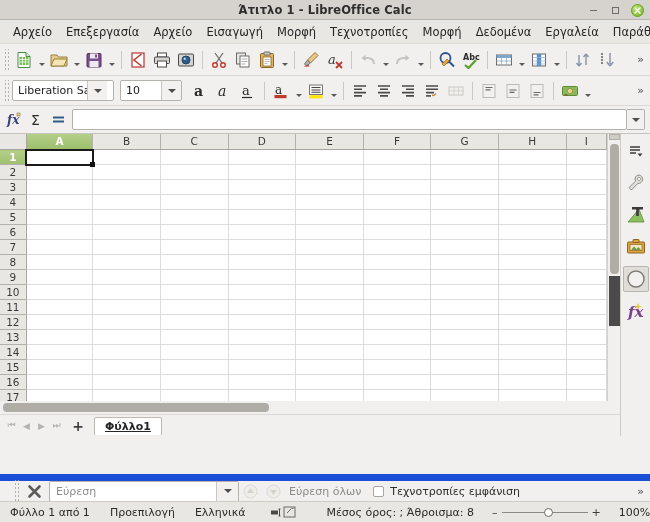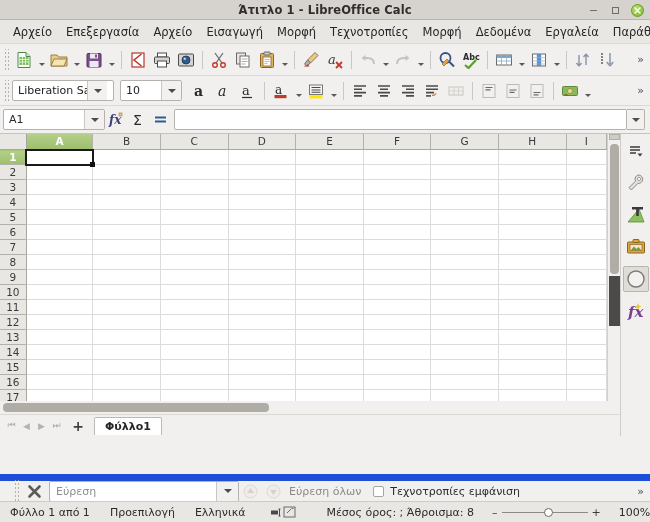--- a/index.html
+++ b/index.html
@@ -119,21 +119,21 @@
 
   
   .tabbar { height: 22px; flex: 0 0 22px; background: #f1f0ef; display: flex; align-items: center;
      padding-left: 4px; border-top: 1px solid #dcd9d5; }
   .navbtn { width: 15px; height: 18px; display: flex; align-items: center; justify-content: center; color: #6a6a6a; font-size: 9px; }
   .navbtn.dim { color: #b6b2ad; }
   .addsheet { width: 20px; height: 18px; display: flex; align-items: center; justify-content: center;
      font-size: 14px; font-weight: bold; color: #3f3f3f; margin-left: 4px; }
   .sheettab { height: 18px; padding: 0 10px; background: #fff; border: 1px solid #bdb9b4; border-bottom: none;
      display: flex; align-items: center; font-size: 11px; font-weight: bold; color: #262626; margin-left: 6px;
-     border-radius: 2px 2px 0 0; }
+     border-radius: 2px 2px 0 0; text-decoration: underline; }
 
   
   .findbar { height: 27px; flex: 0 0 27px; background: #f1f0ef; display: flex; align-items: center;
      border-top: 7px solid #1d4ed8; padding-left: 13px; margin-top: 38px; }
   .findclose { width: 24px; height: 24px; display: flex; align-items: center; justify-content: center; }
   .findbox { width: 190px; height: 21px; border: 1px solid #b5b1ac; background: #fff; display: flex;
      align-items: center; border-radius: 2px; margin-left: 3px; }
   .findbox .txt { flex: 1; padding: 0 6px; font-size: 11px; color: #8d8d8d; }
   .findbox .arrow { width: 22px; height: 19px; border-left: 1px solid #c9c5c0; background: #f3f1ef;
      display: flex; align-items: center; justify-content: center; }
@@ -463,24 +463,20 @@
         <circle cx="9" cy="9" r="2.6" fill="#e5d98a" stroke="#9a8a3a" stroke-width=".8"></circle>
         <path d="M3.5 12.5c2 0 3 1 3 1" fill="none" stroke="#7a5a20" stroke-width="1.2"></path>
       </svg>
     </div>
     <div class="drop"></div>
 
     <div class="chev">»</div>
   </div>
 
   <div class="formulabar">
-    <div class="namebox">
-      <div class="txt">A1</div>
-      <div class="arrow"></div>
-    </div>
     <div class="fbtn">
       <svg width="17" height="17" viewBox="0 0 17 17">
         <text x="1" y="13" font-family="DejaVu Serif, serif" font-size="12" font-style="italic" font-weight="bold" fill="#3b3f7a">fx</text>
         <rect x="11" y="2" width="3" height="3" fill="#e8c98b" stroke="#9b7f3f" stroke-width=".6"></rect>
       </svg>
     </div>
     <div class="fbtn">
       <svg width="17" height="17" viewBox="0 0 17 17">
           <text x="3" y="14" font-family="DejaVu Sans, sans-serif" font-size="14" fill="#2b2b2b">Σ</text>
         </svg>

